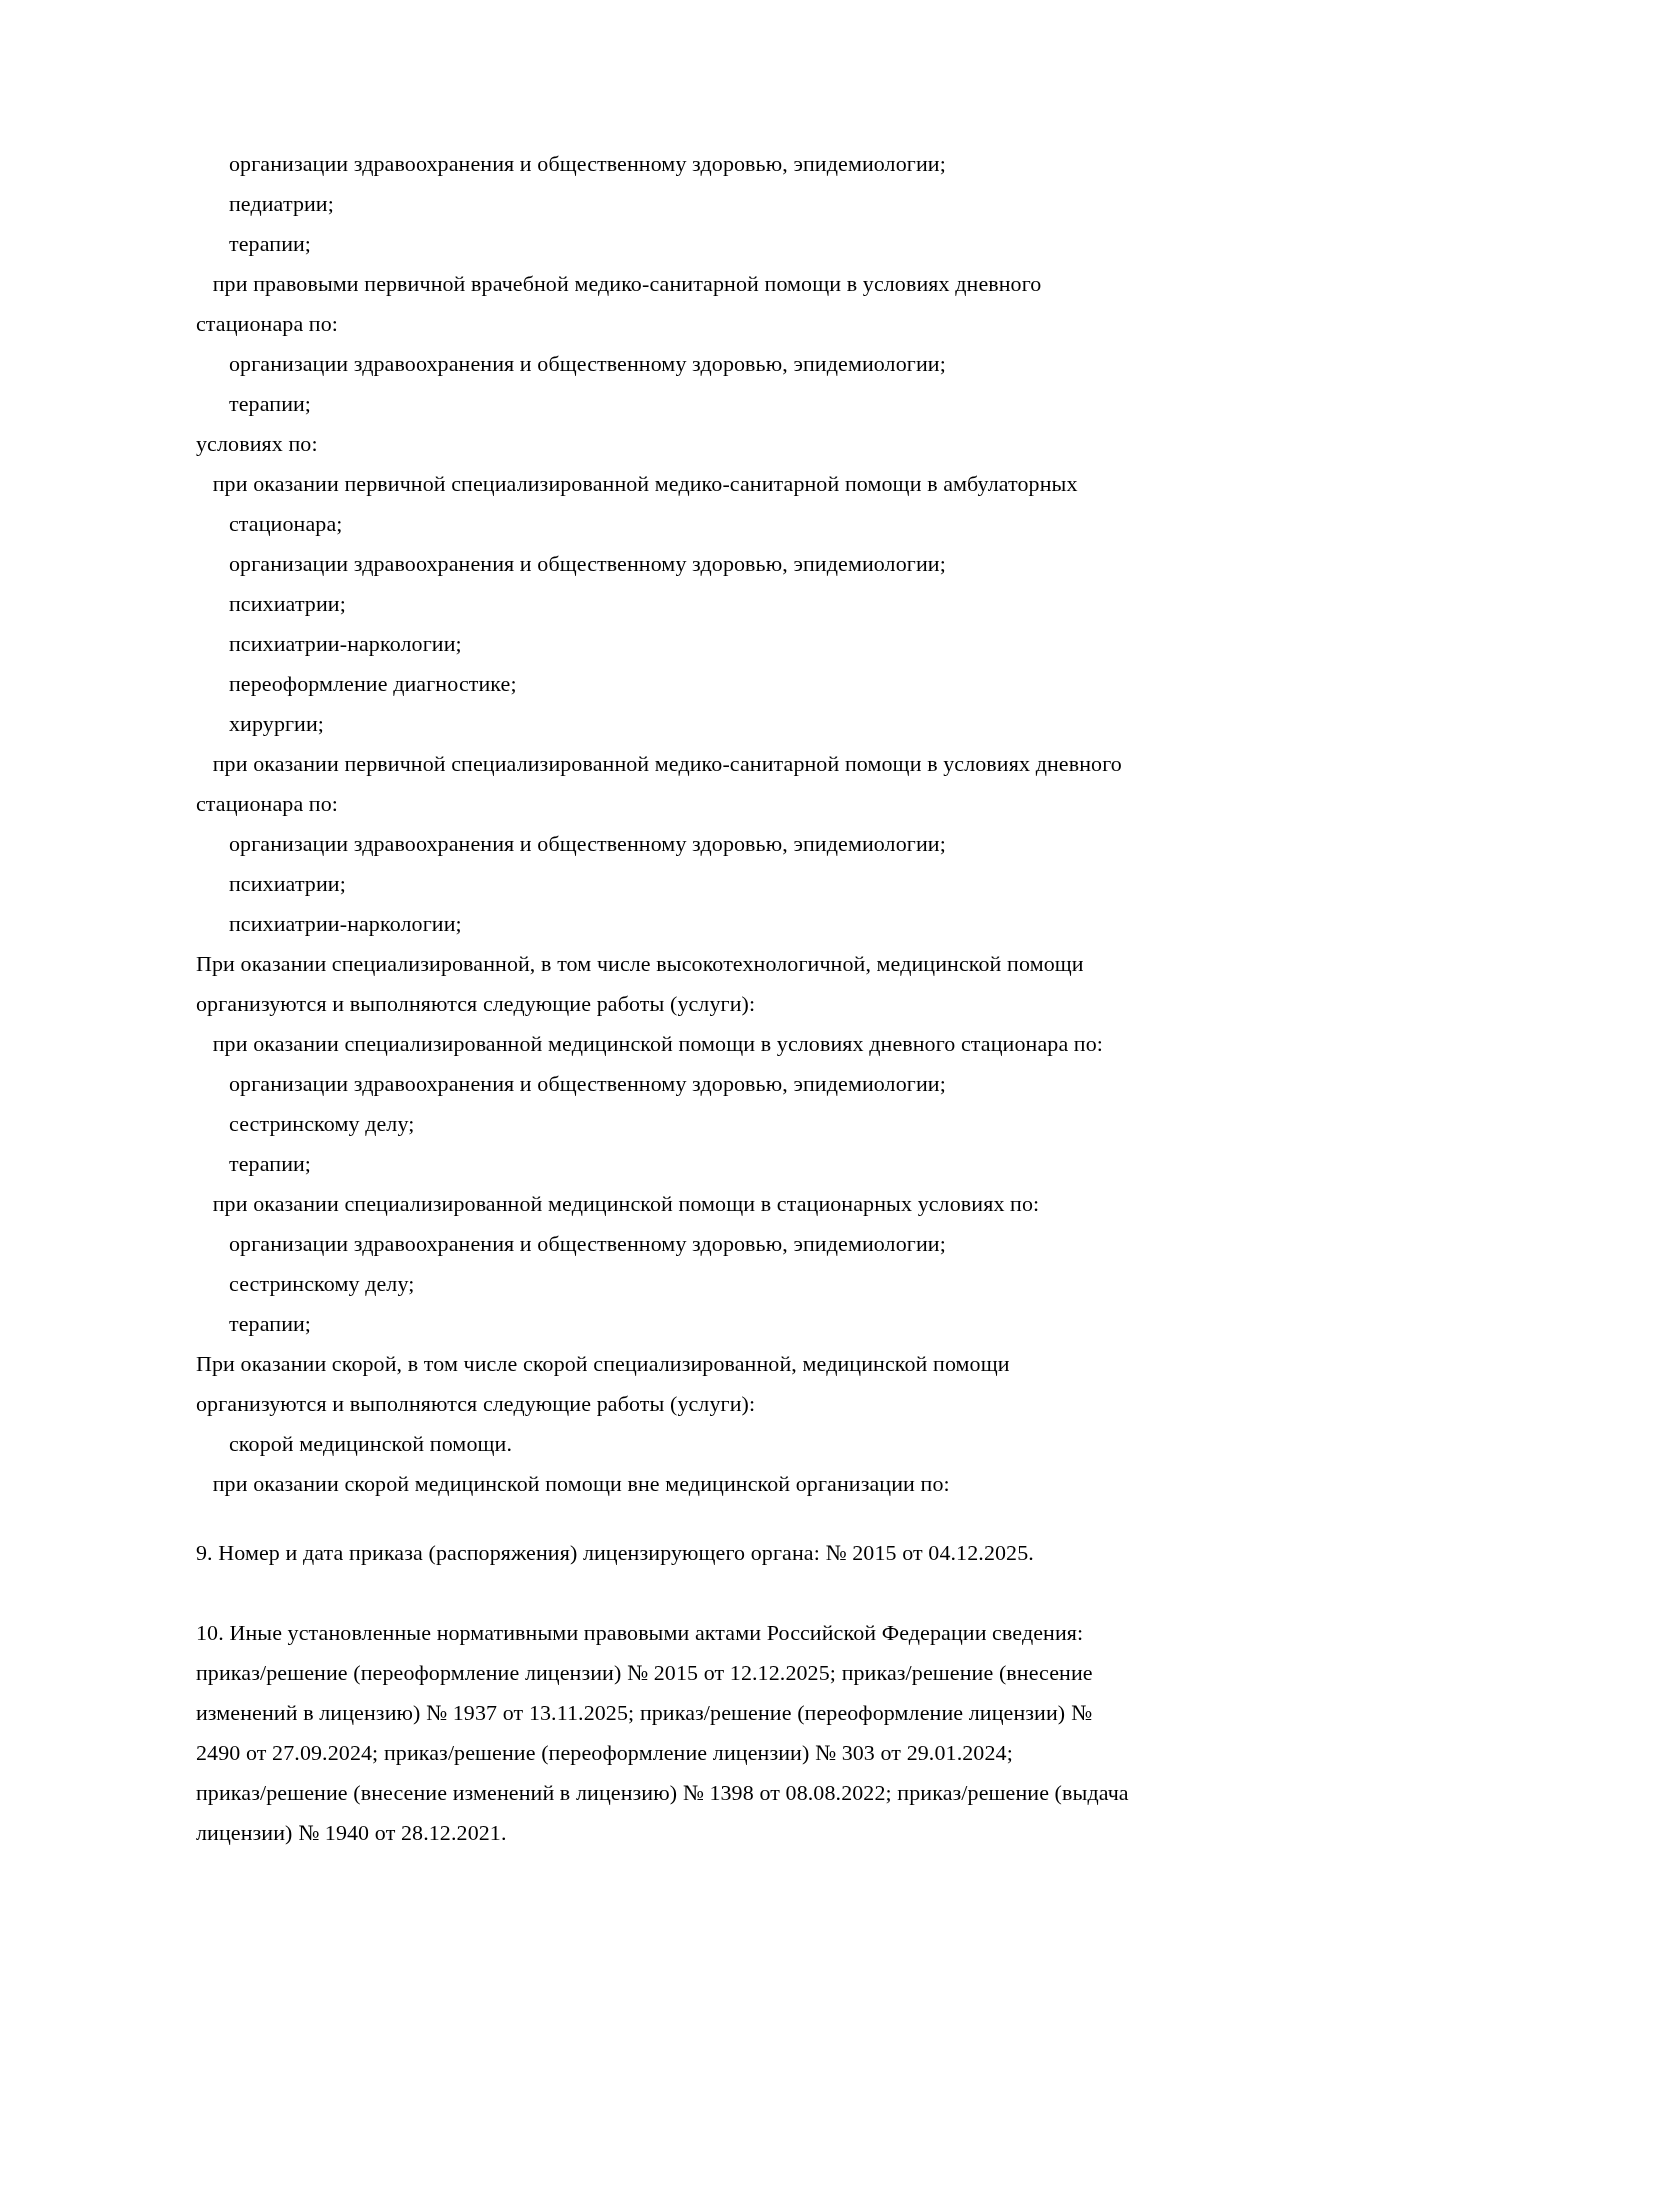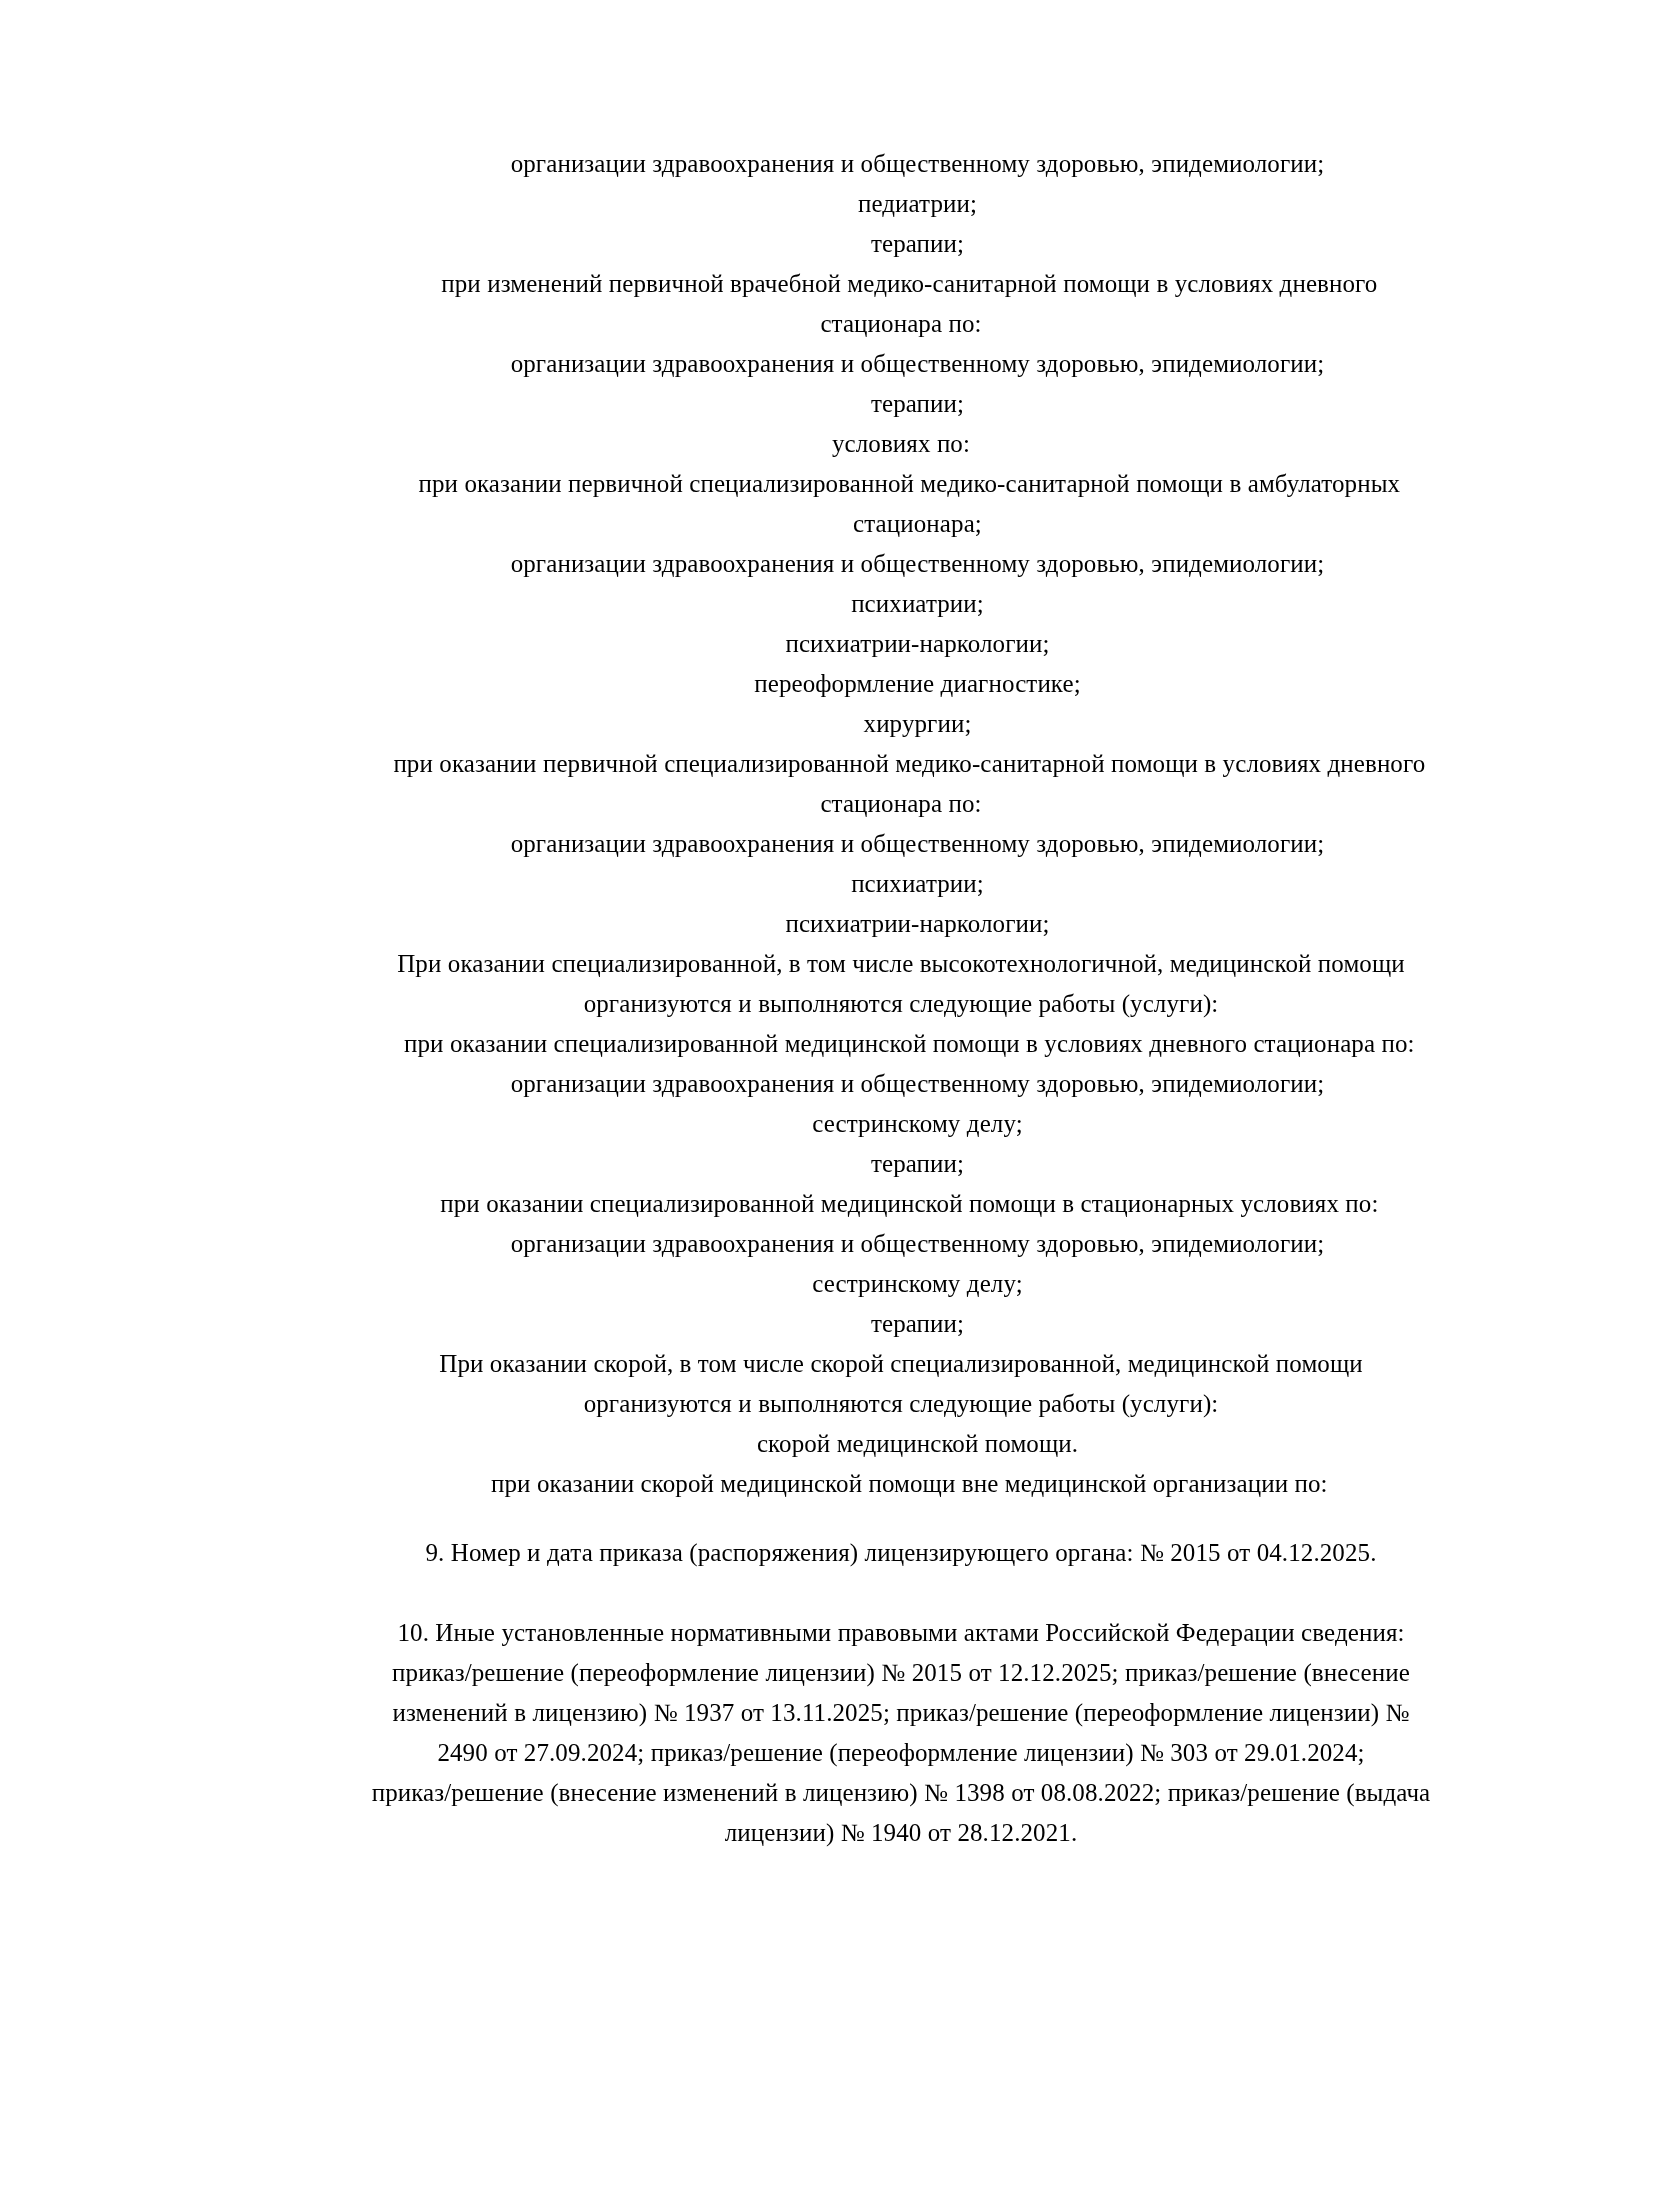--- a/index.html
+++ b/index.html
@@ -16,41 +16,40 @@
     font-family: "Liberation Serif", "DejaVu Serif", serif;
     overflow: hidden;
   }
   .textblock {
     position: absolute;
     left: 196px;
     top: 144px;
     width: 1410px;
   }
   .line {
-    font-size: 25px;
+    font-size: 22px;
     line-height: 40px;
     height: 40px;
     white-space: pre;
     letter-spacing: 0.1px;
-    text-align: center;
   }
   .line.ind1 { padding-left: 16.7px; }
   .line.ind2 { padding-left: 33px; }
   .line.blank-a { height: 29px; }
   .line.blank-b { height: 40px; }
 </style>
 </head>
 <body>
 
 <div class="page" style="background: rgb(255, 255, 255); color: rgb(0, 0, 0);">
   <div class="textblock" id="lines-container">
       <div class="line ind2">организации здравоохранения и общественному здоровью, эпидемиологии;</div>
       <div class="line ind2">педиатрии;</div>
       <div class="line ind2">терапии;</div>
-      <div class="line ind1">при изменений первичной врачебной медико-санитарной помощи в условиях дневного</div>
+      <div class="line ind1">при правовыми первичной врачебной медико-санитарной помощи в условиях дневного</div>
       <div class="line">стационара по:</div>
       <div class="line ind2">организации здравоохранения и общественному здоровью, эпидемиологии;</div>
       <div class="line ind2">терапии;</div>
       <div class="line">условиях по:</div>
       <div class="line ind1">при оказании первичной специализированной медико-санитарной помощи в амбулаторных</div>
       <div class="line ind2">стационара;</div>
       <div class="line ind2">организации здравоохранения и общественному здоровью, эпидемиологии;</div>
       <div class="line ind2">психиатрии;</div>
       <div class="line ind2">психиатрии-наркологии;</div>
       <div class="line ind2">переоформление диагностике;</div>

